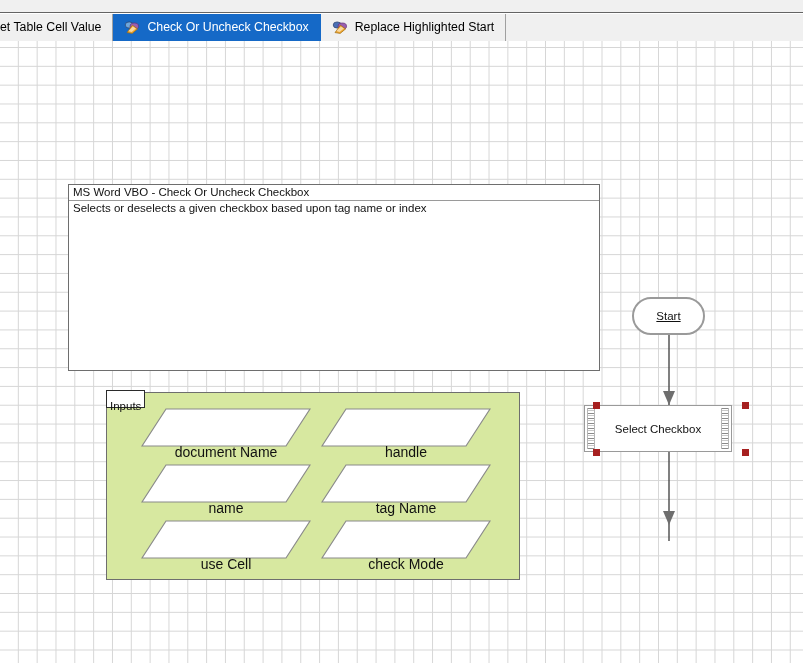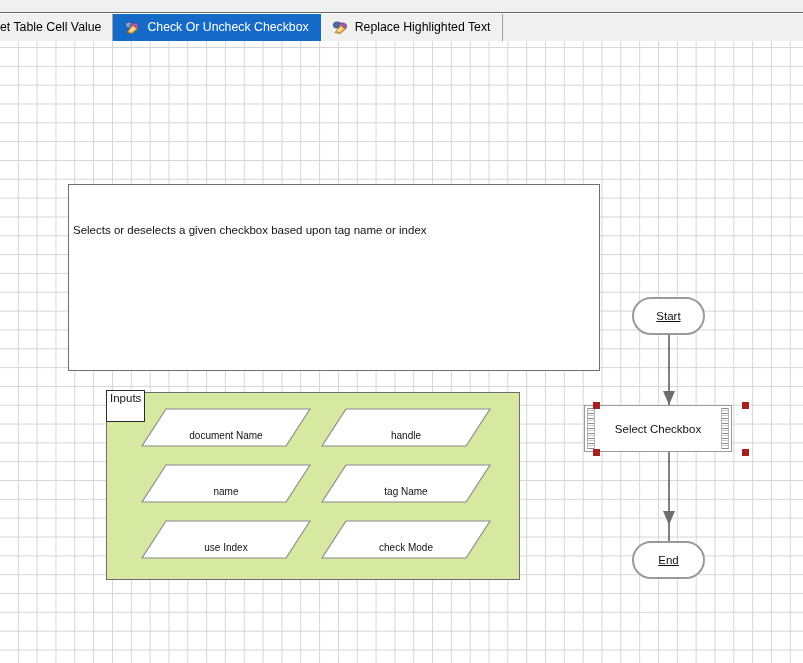--- a/index.html
+++ b/index.html
@@ -98,60 +98,59 @@
     box-sizing: border-box;
     white-space: nowrap;
     overflow: hidden;
   }
   #desc-body {
     padding: 1px 4px 0 4px;
     font-size: 11.5px;
     color: #111111;
     white-space: nowrap;
     overflow: hidden;
-    margin-top: 38px;
   }
 
   
   #inputs-group {
     position: absolute;
     left: 106px; top: 351px;
     width: 414px; height: 188px;
     background: #d7e8a0;
     border: 1px solid #6e6e6e;
     box-sizing: border-box;
   }
   #inputs-label {
     position: absolute;
     left: 106px; top: 349px;
     background: #ffffff;
     border: 1px solid #2b2b2b;
     font-size: 11.5px;
     color: #111111;
     line-height: 14px;
-    height: 32px;
-    padding: 0 3px;
+    height: 16px;
+    padding: 8px 3px;
     box-sizing: border-box;
     white-space: nowrap;
   }
 
   .param {
     position: absolute;
     width: 170px;
     height: 39px;
   }
   .param svg { display: block; }
   .param-label {
     position: absolute;
-    left: 0; top: 0;
+    left: 0; top: 17px;
     width: 170px; height: 54px;
     display: flex;
     align-items: center;
     justify-content: center;
-    font-size: 10px;
+    font-size: 14px;
     color: #111111;
     white-space: nowrap;
     pointer-events: none;
   }
 
   
   .terminator {
     position: absolute;
     width: 73px; height: 38px;
     background: #ffffff;
@@ -226,27 +225,28 @@
       </svg>
       <span class="tab-label">Check Or Uncheck Checkbox</span>
     </div>
     <div class="tab">
       <svg class="tab-icon" viewBox="0 0 16 15">
         <ellipse cx="5.2" cy="5" rx="4" ry="3.1" fill="#4a6fb5" stroke="#2b3f6b" stroke-width="0.7"></ellipse>
         <ellipse cx="10.3" cy="6.2" rx="4.2" ry="3.2" fill="#9a5fb0" stroke="#5d2f74" stroke-width="0.7"></ellipse>
         <path d="M3.0 12.6 L8.4 5.2 L13.6 8.9 L8.2 13.4 Z" fill="#f0a830" stroke="#9c6a12" stroke-width="0.7"></path>
         <path d="M4.4 11.0 L9.0 6.6 L11.8 8.6 L7.6 11.9 Z" fill="#ffffff" opacity="0.55"></path>
       </svg>
-      <span class="tab-label">Replace Highlighted Text</span>
+      <span class="tab-label">Replace Highlighted Start</span>
     </div>
   </div>
 
 <div id="canvas">
 
   <div id="desc-box">
+    <div id="desc-title">MS Word VBO - Check Or Uncheck Checkbox</div>
     <div id="desc-body">Selects or deselects a given checkbox based upon tag name or index</div>
   </div>
 
   <div id="inputs-group"></div>
   <div id="inputs-label">Inputs</div>
 
   <div id="params-layer">
       <div class="param" style="left: 141px; top: 367px;">
         <svg width="170" height="39" viewBox="0 0 170 39">
           <polygon points="25,1 169,1 145,38 1,38" fill="#ffffff" stroke="#8a8a8a" stroke-width="1.2"></polygon>
@@ -268,21 +268,21 @@
       <div class="param" style="left: 321px; top: 423px; text-align: right;">
         <svg width="170" height="39" viewBox="0 0 170 39">
           <polygon points="25,1 169,1 145,38 1,38" fill="#ffffff" stroke="#8a8a8a" stroke-width="1.2"></polygon>
         </svg>
         <div class="param-label">tag Name</div>
       </div>
       <div class="param" style="left: 141px; top: 479px;">
         <svg width="170" height="39" viewBox="0 0 170 39">
           <polygon points="25,1 169,1 145,38 1,38" fill="#ffffff" stroke="#8a8a8a" stroke-width="1.2"></polygon>
         </svg>
-        <div class="param-label">use Index</div>
+        <div class="param-label">use Cell</div>
       </div>
       <div class="param" style="left: 321px; top: 479px;">
         <svg width="170" height="39" viewBox="0 0 170 39">
           <polygon points="25,1 169,1 145,38 1,38" fill="#ffffff" stroke="#8a8a8a" stroke-width="1.2"></polygon>
         </svg>
         <div class="param-label">check Mode</div>
       </div>
     </div>
 
   <svg class="connector" style="left:655px; top:294px;" width="28" height="76" viewBox="0 0 28 76">
@@ -302,17 +302,14 @@
   <div id="process-node">
     <div class="stage-band left"></div>
     <div class="stage-band right"></div>
     <span>Select Checkbox</span>
   </div>
   <div class="sel-handle" style="left:593px; top:361px;"></div>
   <div class="sel-handle" style="left:742px; top:361px;"></div>
   <div class="sel-handle" style="left:593px; top:408px;"></div>
   <div class="sel-handle" style="left:742px; top:408px;"></div>
 
-  <div class="terminator" id="end-node">
-    <span>End</span>
-  </div>
 
 </div>
 
 </body></html>

